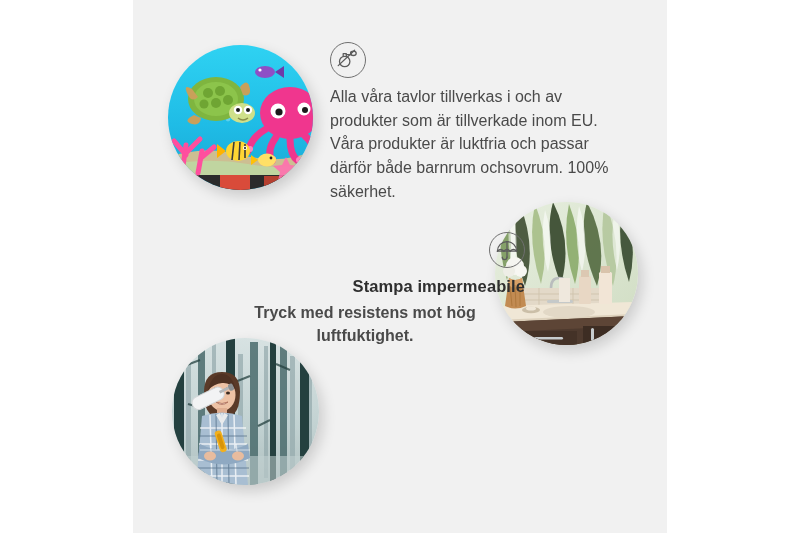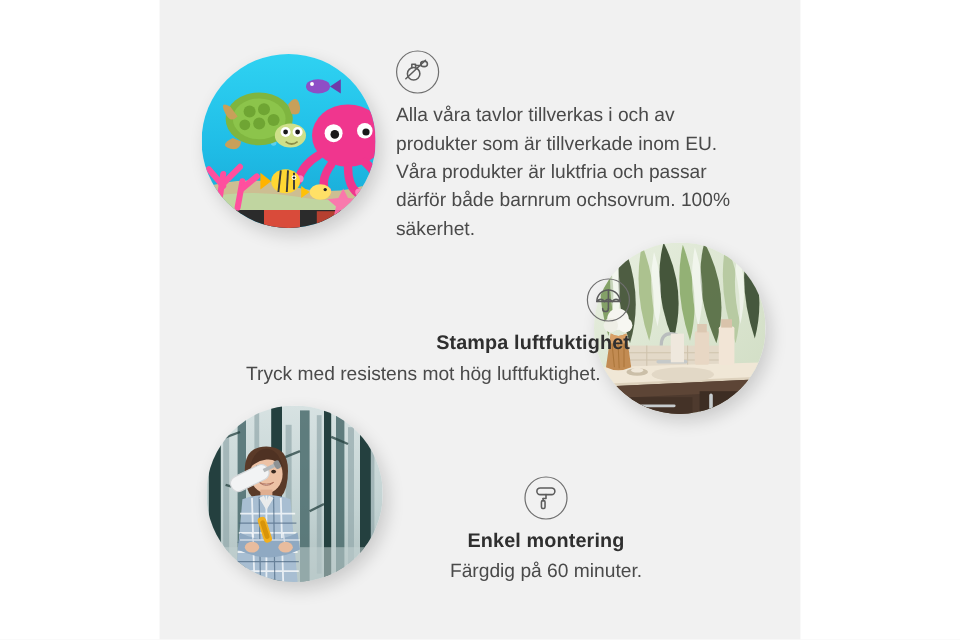--- a/index.html
+++ b/index.html
@@ -71,21 +71,21 @@
   
   #feature-odourless { left: 197px; top: 42px; width: 295px; text-align: left; }
   #feature-odourless .icon-circle { margin-bottom: 7px; }
   #feature-odourless .feat-title { margin-bottom: 5px; }
 
   
   #feature-waterproof { left: 72px; top: 232px; width: 320px; text-align: right; }
   #feature-waterproof .icon-wrap { display: flex; justify-content: flex-end; }
   #feature-waterproof .icon-circle { margin-bottom: 8px; }
   #feature-waterproof .feat-title { margin-bottom: 4px; }
-  #feature-waterproof .feat-body { text-align: left; }
+  #feature-waterproof .feat-body { text-align: center; font-weight: bold; }
 
   
   #feature-mounting { left: 192px; top: 397px; width: 260px; text-align: center; }
   #feature-mounting .icon-wrap { display: flex; justify-content: center; }
   #feature-mounting .icon-circle { margin-bottom: 8px; }
   #feature-mounting .feat-title { margin-bottom: 3px; }
 </style>
 </head>
 <body>
 
@@ -406,37 +406,18 @@
             <path d="M2.4 13.2 q3.2 -3.4 6.4 0"></path>
             <path d="M8.8 13.2 q3.2 -3.4 6.4 0"></path>
             <path d="M15.2 13.2 q3.2 -3.4 6.4 0"></path>
 
             <path d="M12 3.6 L12 19.2"></path>
             <path d="M12 19.2 a2.4 2.4 0 0 1 -4.8 0"></path>
           </g>
         </svg>
       </div>
     </div>
-    <div class="feat-title">Stampa luftfuktighet</div>
+    <div class="feat-title">Stampa impermeabile</div>
     <div class="feat-body">Tryck med resistens mot hög luftfuktighet.</div>
   </div>
 
-  <div class="feature" id="feature-mounting">
-    <div class="icon-wrap">
-      <div class="icon-circle">
-        <svg width="24" height="24" viewBox="0 0 24 24" xmlns="http://www.w3.org/2000/svg">
-          <g stroke="#5c5c5c" stroke-width="1.3" fill="none" stroke-linecap="round" stroke-linejoin="round">
-
-            <rect x="4.4" y="3.6" width="15" height="5.6" rx="2.8"></rect>
-
-            <path d="M12 9.2 L12 12.4 L9.6 12.4"></path>
-            <path d="M9.6 12.4 L9.6 14.2"></path>
-
-            <rect x="8.2" y="14.2" width="3" height="6.6" rx="1.2"></rect>
-          </g>
-        </svg>
-      </div>
-    </div>
-    <div class="feat-title">Enkel montering</div>
-    <div class="feat-body">Färgdig på 60 minuter.</div>
-  </div>
 
 </div>
 
 </body></html>

